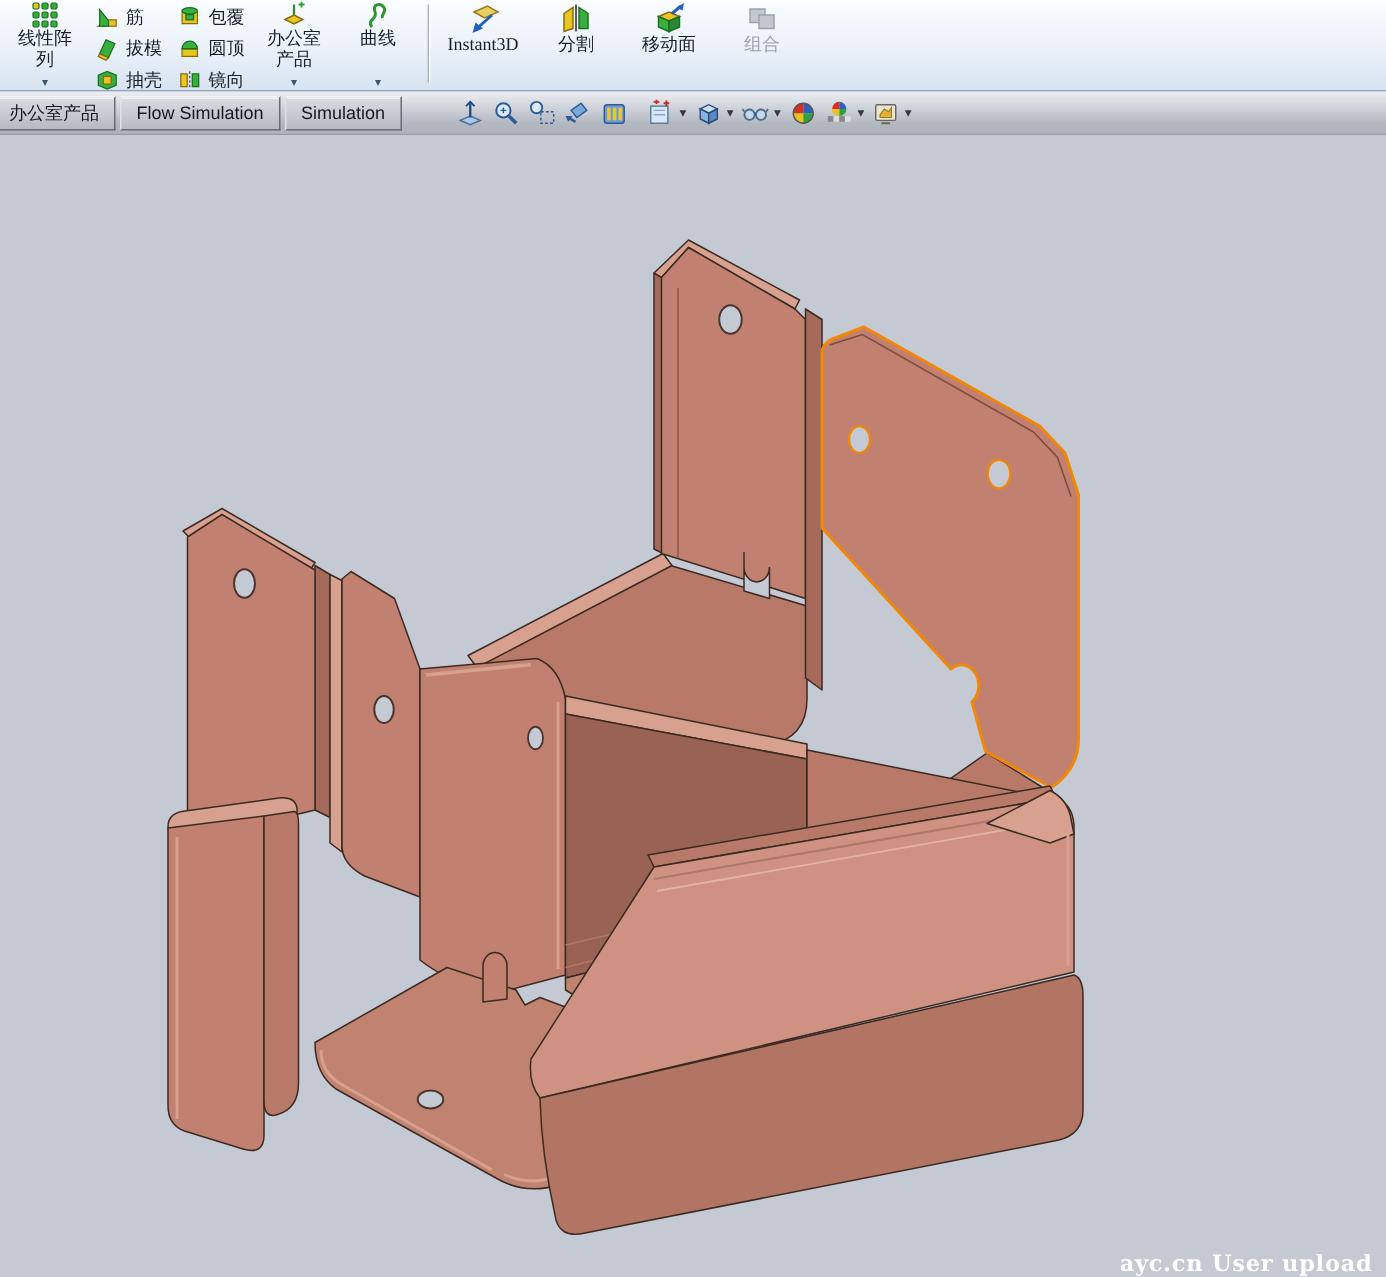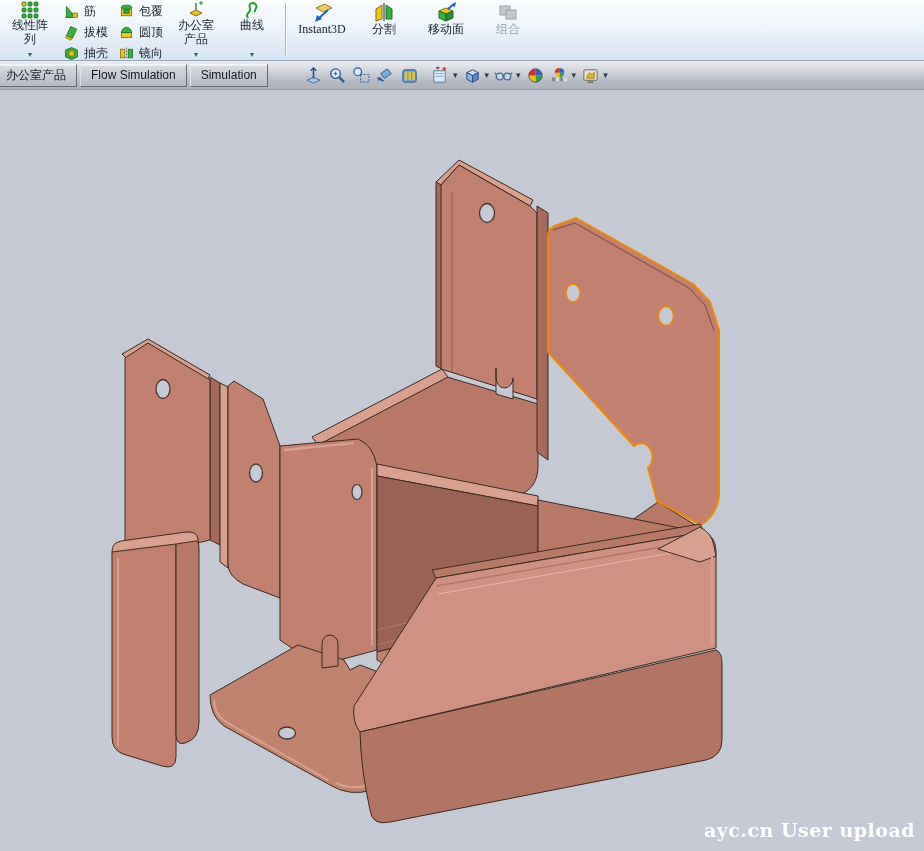--- a/index.html
+++ b/index.html
@@ -30,22 +30,22 @@
   .tab:first-child{margin-left:-5px;}
   .viewbar{position:absolute;left:303px;top:3px;display:flex;align-items:center;gap:3px;}
   .vb{width:21px;height:22px;display:flex;align-items:center;justify-content:center;border-radius:2px;}
   .vcaret{font-size:9px;color:#2e3947;margin:0 1px 0 -1px;}
   .gap{margin-left:7px;}
 
   
   .viewport{position:relative;height:761px;background:#c5c9d3;overflow:hidden;}
   .model-svg{position:absolute;left:0;top:0;width:924px;height:761px;display:block;}
   .o{stroke:#3a2a22;stroke-width:1;stroke-linejoin:round;}
-  .watermark{position:absolute;right:9px;bottom:10px;font-family:"DejaVu Serif","Liberation Serif",serif;
-             font-weight:bold;font-size:19px;color:#ffffff;letter-spacing:.5px;}
+  .watermark{position:absolute;right:9px;bottom:0;font-family:"DejaVu Serif","Liberation Serif",serif;
+             font-weight:bold;font-size:15px;color:#ffffff;letter-spacing:.5px;}
 </style>
 </head>
 <body>
 
 <div class="toolbar">
 
   <div class="tbtn big">
     <span class="ticon">
       <svg width="20" height="18" viewBox="0 0 20 18">
         <g stroke="#1a7020" stroke-width="0.8">

